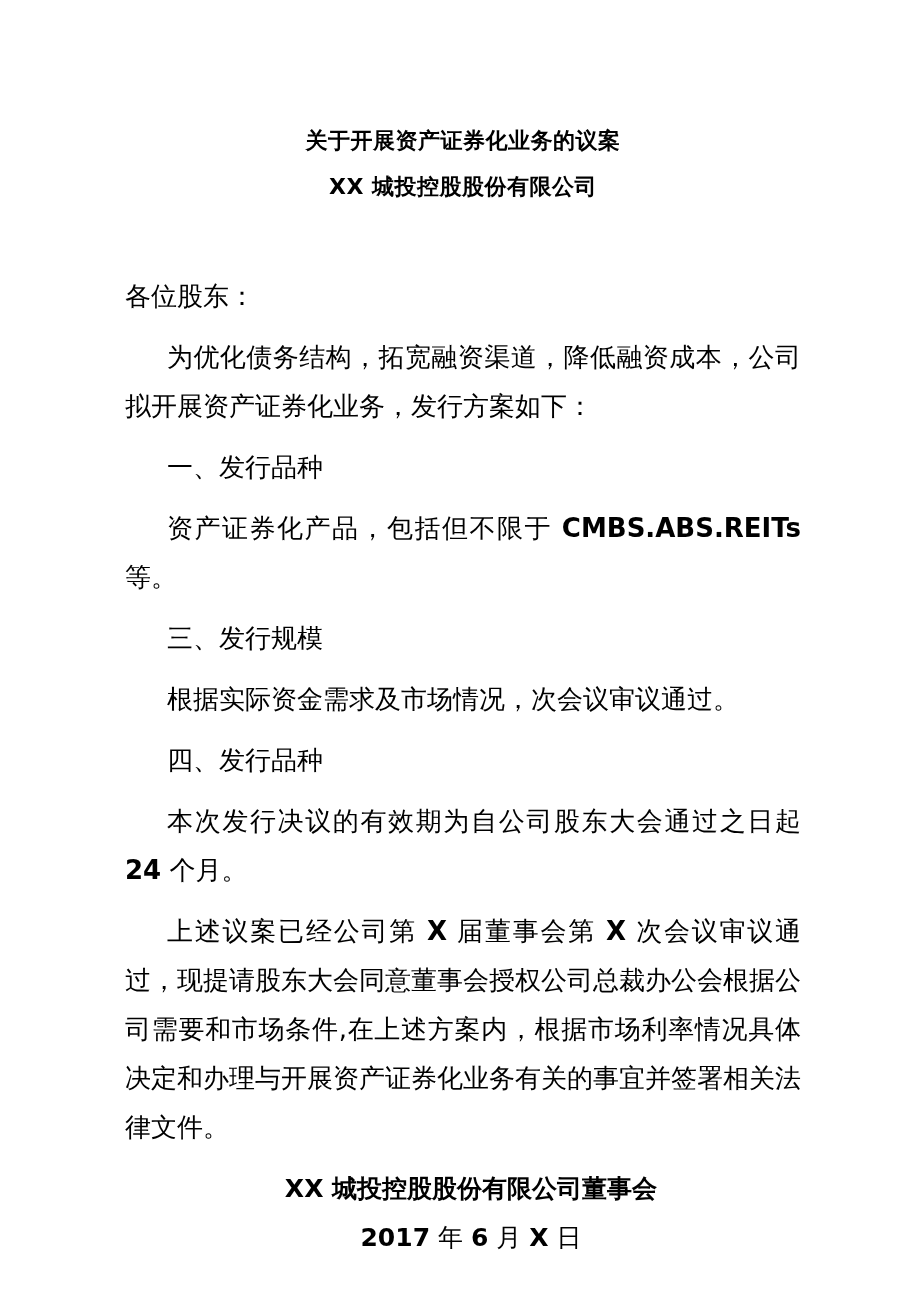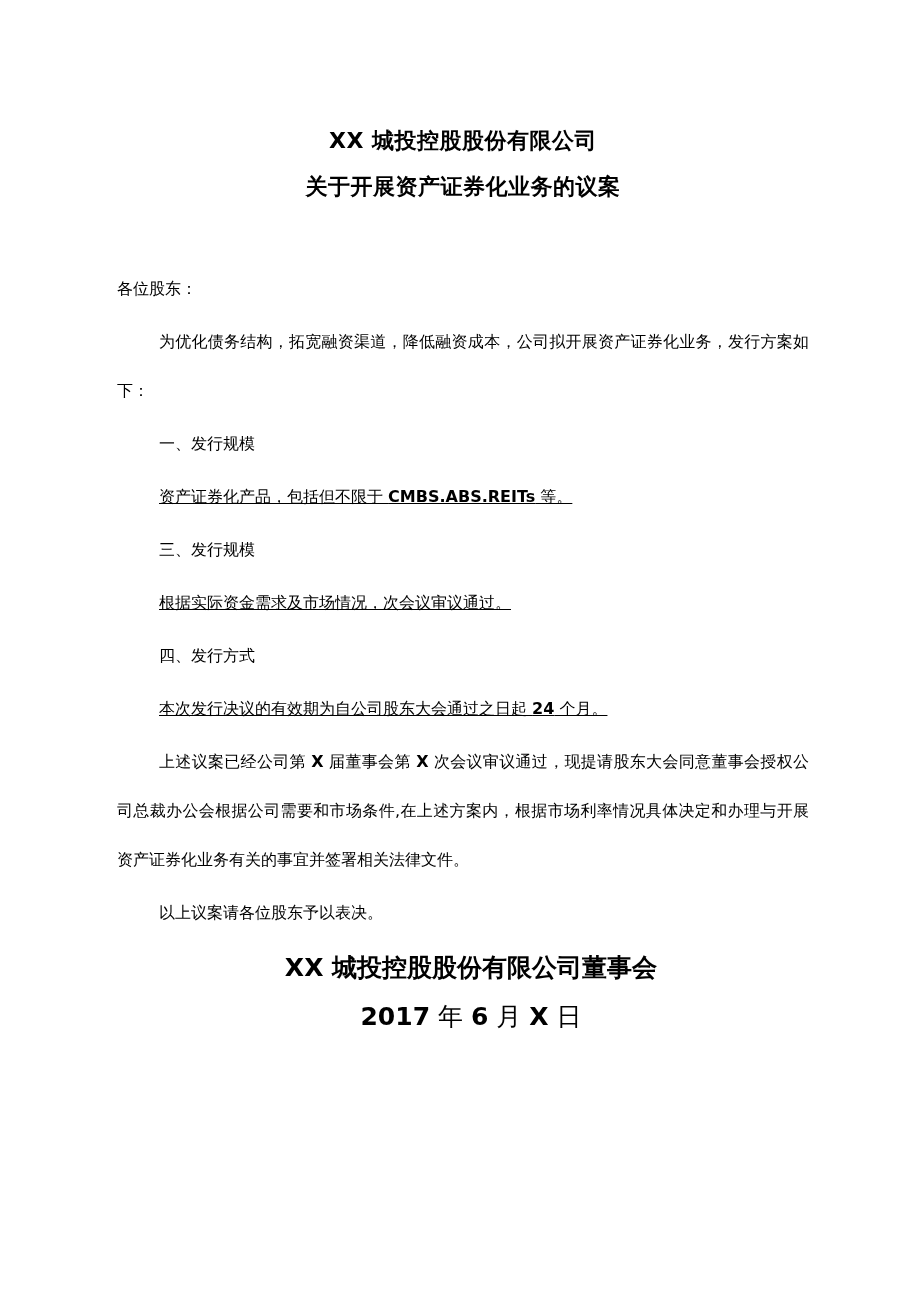--- a/index.html
+++ b/index.html
@@ -32,41 +32,40 @@
     line-height: 46px;
     letter-spacing: 0.5px;
   }
   .title-line {
     white-space: nowrap;
   }
   .spacer-after-title {
     height: 50px;
   }
   p {
-    margin: 4px;
-    font-size: 16px;
+    margin: 12px;
+    font-size: 26px;
     line-height: 49px;
     text-align: justify;
     text-justify: inter-ideograph;
   }
   .salutation {
     margin-bottom: 0;
   }
   .indent {
     text-indent: 42px;
   }
   .no-indent {
     text-indent: 0;
   }
   .item-head {
     text-indent: 42px;
   }
   .body-line {
     text-indent: 42px;
-    text-decoration: underline;
   }
   .b {
     font-weight: bold;
   }
   .sign-block {
     margin-top: 6px;
     text-align: center;
     font-size: 25px;
     line-height: 49px;
   }
@@ -77,44 +76,43 @@
     padding-left: 16px;
   }
 </style>
 </head>
 <body>
 
 <div class="page">
   <div class="content">
 
     <div class="title-block">
+      <div class="title-line">关于开展资产证券化业务的议案</div>
       <div class="title-line">XX 城投控股股份有限公司</div>
-      <div class="title-line">关于开展资产证券化业务的议案</div>
     </div>
 
     <div class="spacer-after-title"></div>
 
     <p class="salutation no-indent">各位股东：</p>
 
     <p class="indent">为优化债务结构，拓宽融资渠道，降低融资成本，公司拟开展资产证券化业务，发行方案如下：</p>
 
-    <p class="item-head">一、发行规模</p>
+    <p class="item-head">一、发行品种</p>
     <p class="body-line"><span>资产证券化产品，包括但不限于 </span><span class="b">CMBS.ABS.REITs</span><span> 等。</span></p>
 
 
     <p class="item-head">三、发行规模</p>
     <p class="body-line"><span>根据实际资金需求及市场情况，次会议审议通过。</span><span class="b"></span><span></span></p>
 
-    <p class="item-head">四、发行方式</p>
+    <p class="item-head">四、发行品种</p>
     <p class="body-line"><span>本次发行决议的有效期为自公司股东大会通过之日起 </span><span class="b">24</span><span> 个月。</span></p>
 
 
     <p class="indent"><span>上述议案已经公司第 </span><span class="b">X</span><span> 届董事会第 </span><span class="b">X</span><span> 次会议审议通过，现提请股东大会同意董事会授权公司总裁办公会根据公司需要和市场条件,在上述方案内，根据市场利率情况具体决定和办理与开展资产证券化业务有关的事宜并签署相关法律文件。</span></p>
 
-    <p class="indent">以上议案请各位股东予以表决。</p>
 
     <div class="sign-block">
       <div class="sign-line sign-indent b">XX 城投控股股份有限公司董事会</div>
       <div class="sign-line sign-indent"><span class="b">2017</span> <span>年</span> <span class="b">6</span> <span>月</span> <span class="b">X</span> <span>日</span></div>
     </div>
 
   </div>
 </div>
 
 </body></html>

